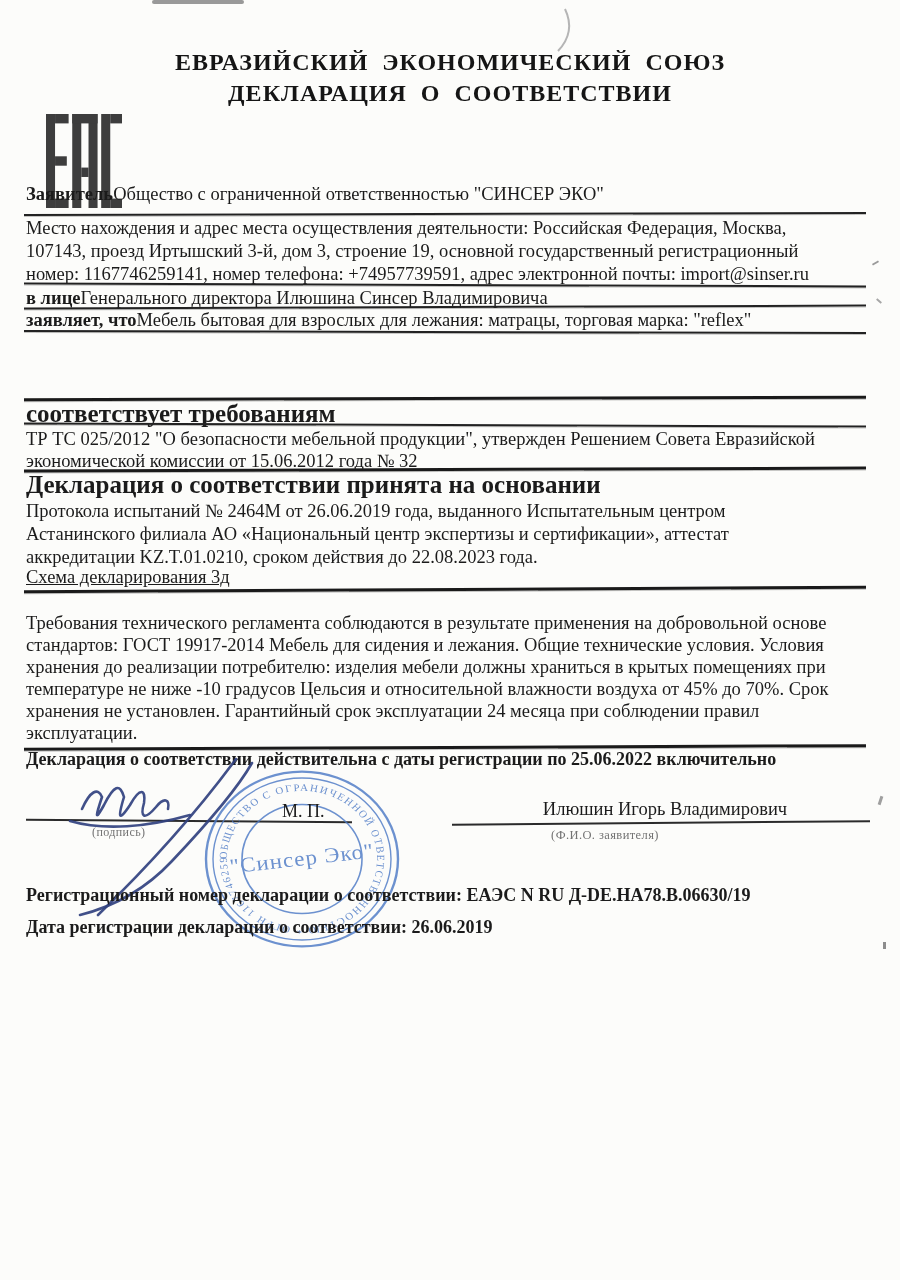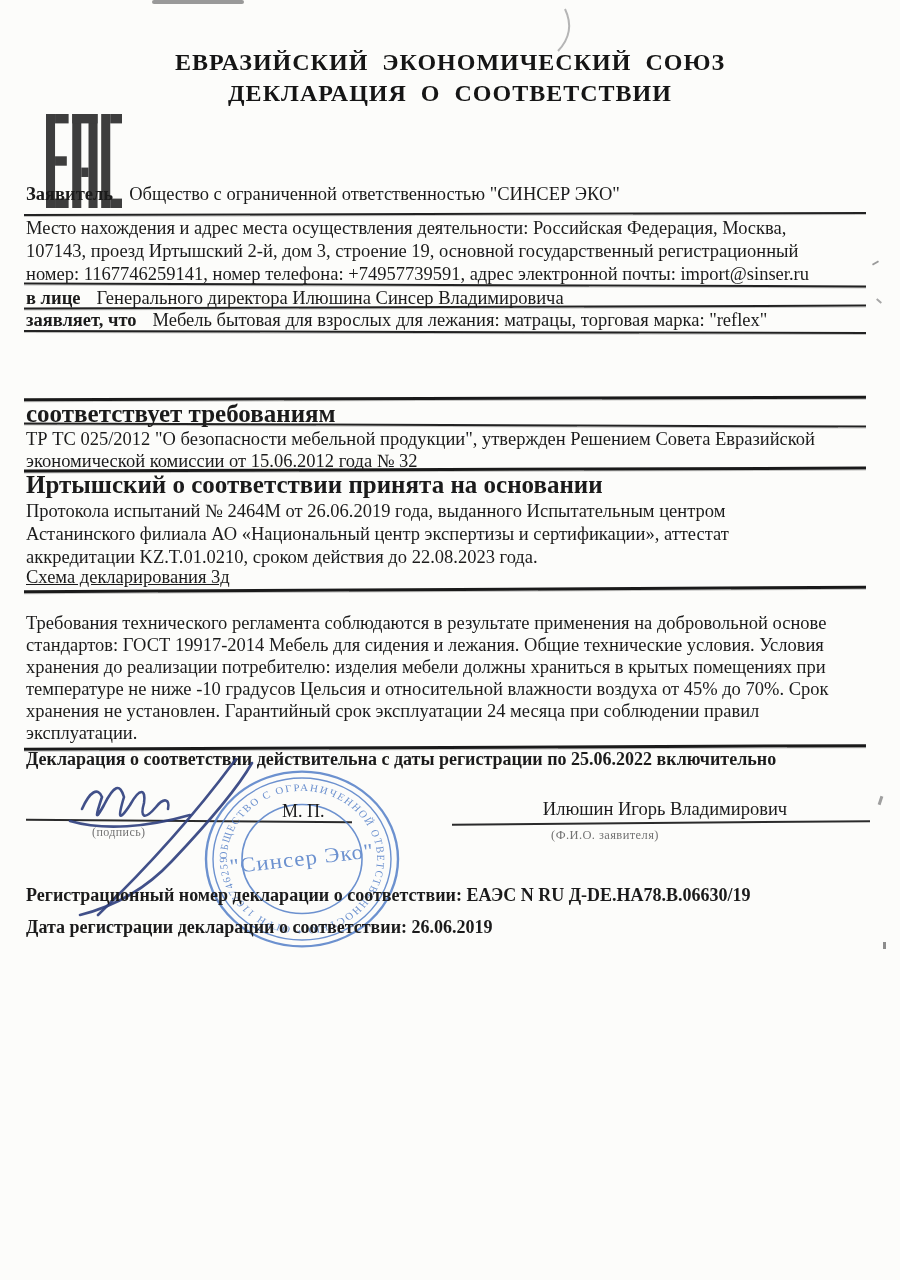--- a/index.html
+++ b/index.html
@@ -9,21 +9,21 @@
     font-family:"Liberation Serif","DejaVu Serif",serif;color:#1b1b1b;
   }
   .abs{position:absolute;}
   .title{position:absolute;left:40px;right:40px;text-align:center;
     font-weight:bold;font-size:24px;letter-spacing:1px;word-spacing:7px;color:#151515;}
   .rule{position:absolute;left:24px;width:842px;height:0;
     border-top:2px solid #222;box-shadow:0 1px 0 rgba(50,50,50,.28);}
   .rule.thick{border-top:3px solid #1a1a1a;}
   .para{position:absolute;left:26px;width:852px;font-size:18.5px;}
   .ml{white-space:pre-line;}
-  .lbl{font-weight:bold;padding-right:16px;}
+  .lbl{font-weight:bold;padding-right:0;}
   .hd{position:absolute;left:26px;font-size:25px;font-weight:bold;}
   .caption{position:absolute;font-size:12px;color:#737373;letter-spacing:.4px;}
   .sigline{position:absolute;height:0;border-top:2px solid #2b2b2b;}
   .eac{position:absolute;left:46px;top:114px;}
   .eac rect{fill:var(--eac,#3d3d3d);}
   .stamp{position:absolute;left:202px;top:768px;opacity:.82;z-index:2;}
   .stamp circle{fill:none;stroke:var(--stamp,#4d7ac6);}
   .stamp text,.stamp textPath{fill:var(--stamp,#4d7ac6);}
   .sig{position:absolute;left:40px;top:757px;z-index:2;}
   .sig path{fill:none;stroke:var(--ink,#31417f);stroke-width:2.6;stroke-linecap:round;opacity:.92;}
@@ -61,21 +61,21 @@
     <rect x="71" y="90" width="13" height="10"></rect>
   </svg>
 
   <div class="para" style="top:184px;">
     <b class="lbl">Заявитель</b><span>Общество с ограниченной ответственностью "СИНСЕР  ЭКО"</span>
   </div>
 
   <div class="rule" style="top:213px;transform:rotate(-.15deg);"></div>
 
   <div class="para ml" style="top:217px;line-height:23px;">Место нахождения и адрес места осуществления деятельности: Российская Федерация, Москва,
-107143, проезд Иртышский 2-й, дом 3, строение 19, основной государственный регистрационный
+107143, проезд Иртышский 3-й, дом 3, строение 19, основной государственный регистрационный
 номер: 1167746259141, номер телефона: +74957739591, адрес электронной почты: import@sinser.ru</div>
 
   <div class="rule" style="top:284px;transform:rotate(.2deg);"></div>
 
   <div class="para" style="top:288px;">
     <b class="lbl">в лице</b><span>Генерального директора Илюшина Синсер Владимировича</span>
   </div>
 
   <div class="rule" style="top:306px;transform:rotate(-.2deg);"></div>
 
@@ -88,21 +88,21 @@
 
   <div class="rule thick" style="top:397px;transform:rotate(-.18deg);"></div>
 
   <div class="hd" style="top:400px;">соответствует требованиям</div>
   <div class="rule" style="top:424px;transform:rotate(.22deg);"></div>
   <div class="para ml" style="top:429px;line-height:21.5px;">ТР ТС 025/2012 "О безопасности мебельной продукции", утвержден Решением Совета Евразийской
 экономической комиссии от 15.06.2012 года № 32</div>
 
   <div class="rule thick" style="top:468px;transform:rotate(-.2deg);"></div>
 
-  <div class="hd" style="top:471px;">Иртышский о соответствии принята на основании</div>
+  <div class="hd" style="top:471px;">Декларация о соответствии принята на основании</div>
   <div class="para ml" style="top:500px;line-height:23px;">Протокола испытаний № 2464М  от 26.06.2019 года, выданного Испытательным центром
 Астанинского филиала АО «Национальный центр экспертизы и сертификации», аттестат
 аккредитации KZ.T.01.0210, сроком действия до 22.08.2023 года.</div>
   <div class="para" style="top:567px;text-decoration:underline;">Схема декларирования 3д</div>
 
   <div class="rule thick" style="top:588px;transform:rotate(-.3deg);"></div>
 
   <div class="para ml" style="top:612px;line-height:22px;">Требования технического  регламента соблюдаются в результате  применения на добровольной основе
 стандартов: ГОСТ 19917-2014 Мебель для сидения и лежания. Общие технические условия.  Условия
 хранения до реализации потребителю: изделия мебели должны храниться в крытых помещениях при

